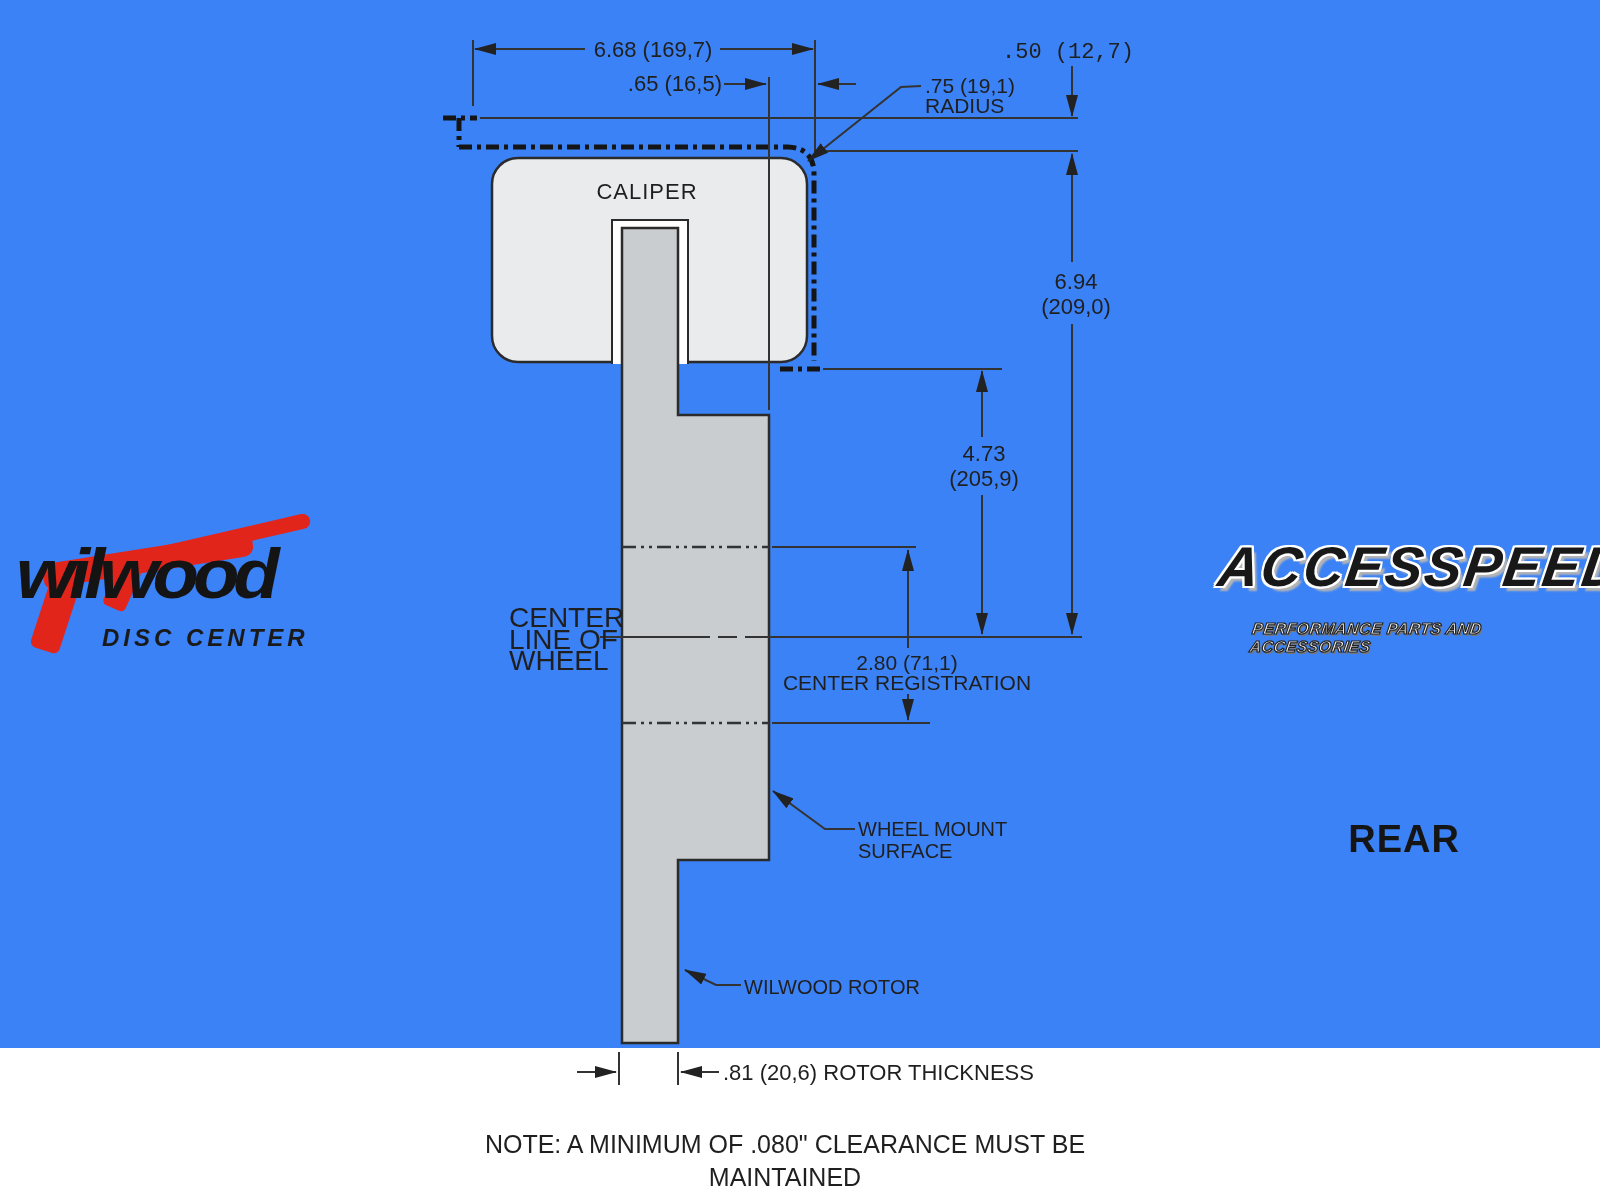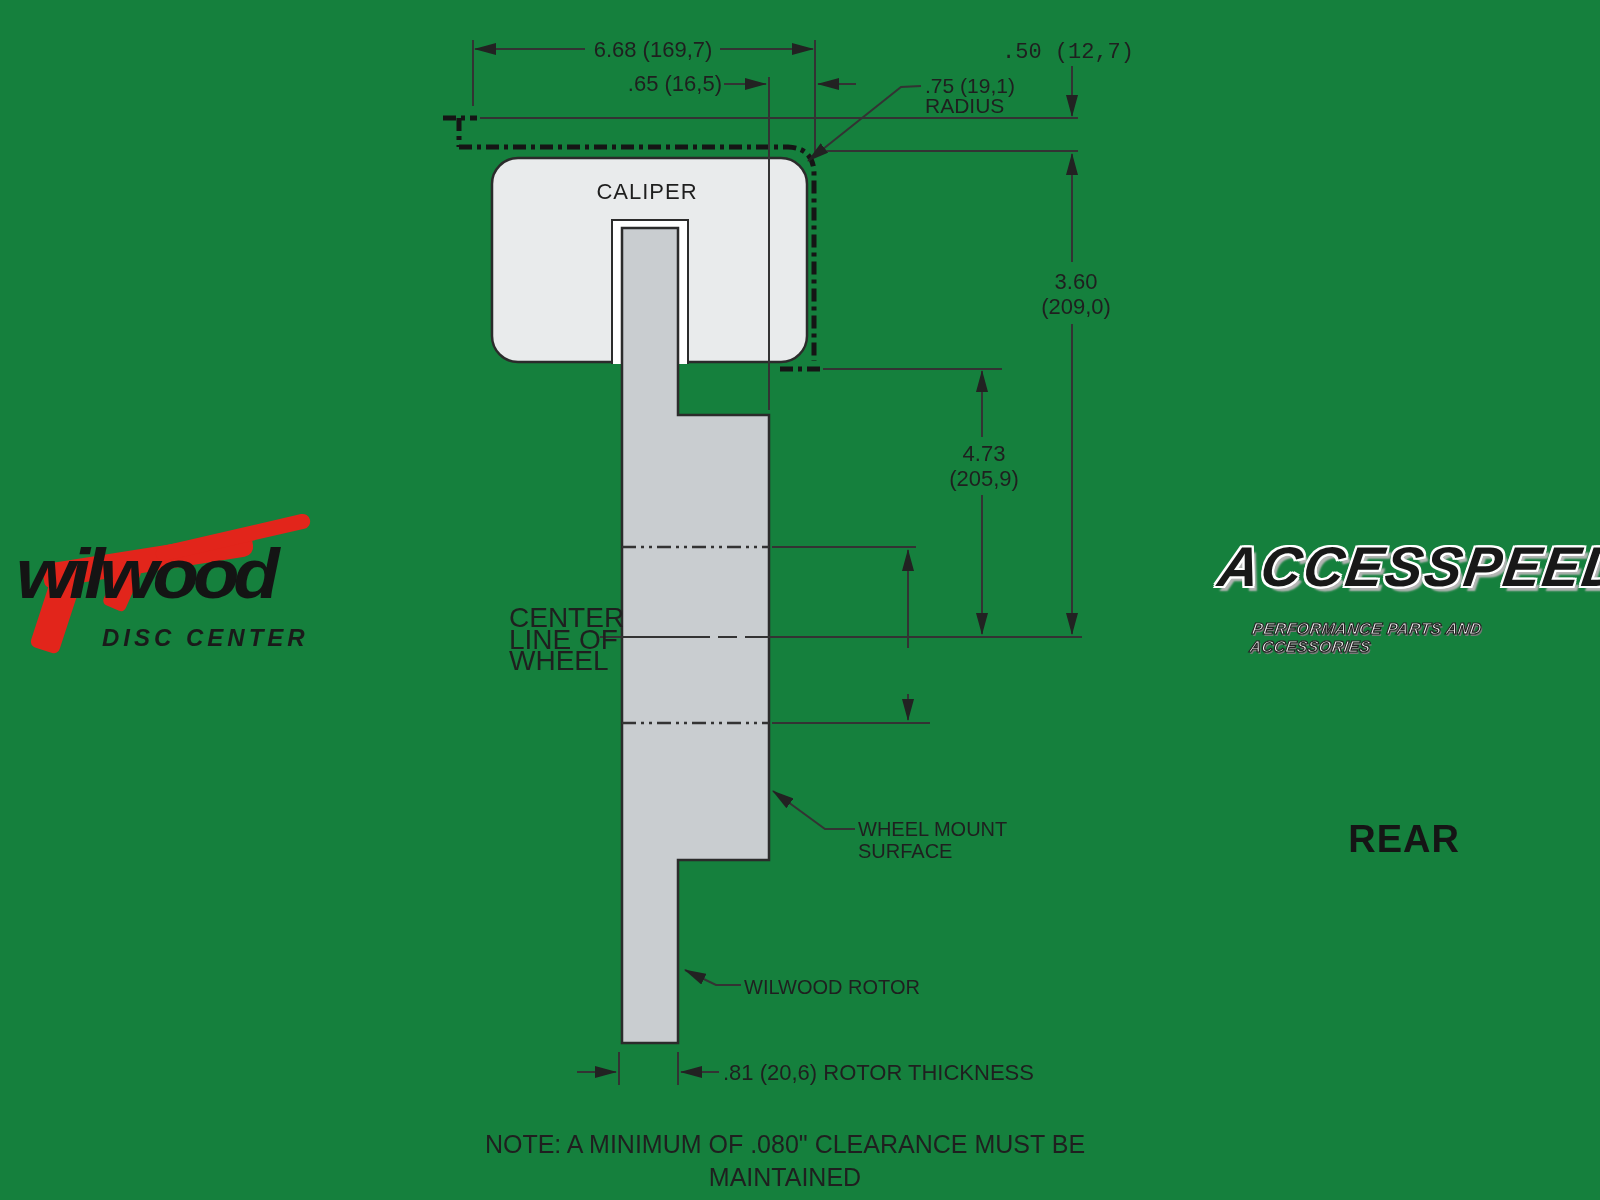--- a/index.html
+++ b/index.html
@@ -8,22 +8,22 @@
     background: #ffffff;
     width: 1600px;
     height: 1200px;
     overflow: hidden;
     font-family: "Liberation Sans", sans-serif;
     color: #1f1f1f;
   }
   #stage {
     position: relative;
     width: 1600px;
-    height: 1200px;
-    background: #15803d;
+    height: 1048px;
+    background: #3b82f6;
   }
   #drawing-svg {
     position: absolute;
     left: 0; top: 0;
     width: 1600px; height: 1200px;
   }
   .lbl {
     position: absolute;
     white-space: nowrap;
     color: #1f1f1f;
@@ -223,35 +223,39 @@
   <span class="lbl dim center" style="left:1068px; top:53px;font-family:Liberation Mono, monospace;">.50 (12,7)</span>
 
   <div class="lbl dim multiline" style="left:925px; top:76px; font-size:21px; line-height:20px;">
     <span>.75 (19,1)</span>
     <span>RADIUS</span>
   </div>
 
   <span class="lbl caliper-lbl center" style="left:647px; top:192px;">CALIPER</span>
 
   <div class="lbl dim multiline tc centerx" style="left:1076px; top:269px; line-height:25px;">
-    <span>3.60</span>
+    <span>6.94</span>
     <span>(209,0)</span>
   </div>
 
   <div class="lbl dim multiline tc centerx" style="left:984px; top:441px; line-height:25px;">
     <span>4.73</span>
     <span>(205,9)</span>
   </div>
 
   <div class="lbl anno multiline" style="left:509px; top:607px; font-size:28px; line-height:21.5px;">
     <span>CENTER</span>
     <span>LINE OF</span>
     <span>WHEEL</span>
   </div>
 
+  <div class="lbl anno multiline tc centerx" style="left:907px; top:653px; font-size:21px; line-height:20px;">
+    <span>2.80 (71,1)</span>
+    <span>CENTER REGISTRATION</span>
+  </div>
 
   <div class="lbl anno multiline" style="left:858px; top:818px;">
     <span>WHEEL MOUNT</span>
     <span>SURFACE</span>
   </div>
 
   <span class="lbl anno" style="left:744px; top:976px;">WILWOOD ROTOR</span>
 
   <span class="lbl dim" style="left:723px; top:1062px;">.81 (20,6) ROTOR THICKNESS</span>
 

